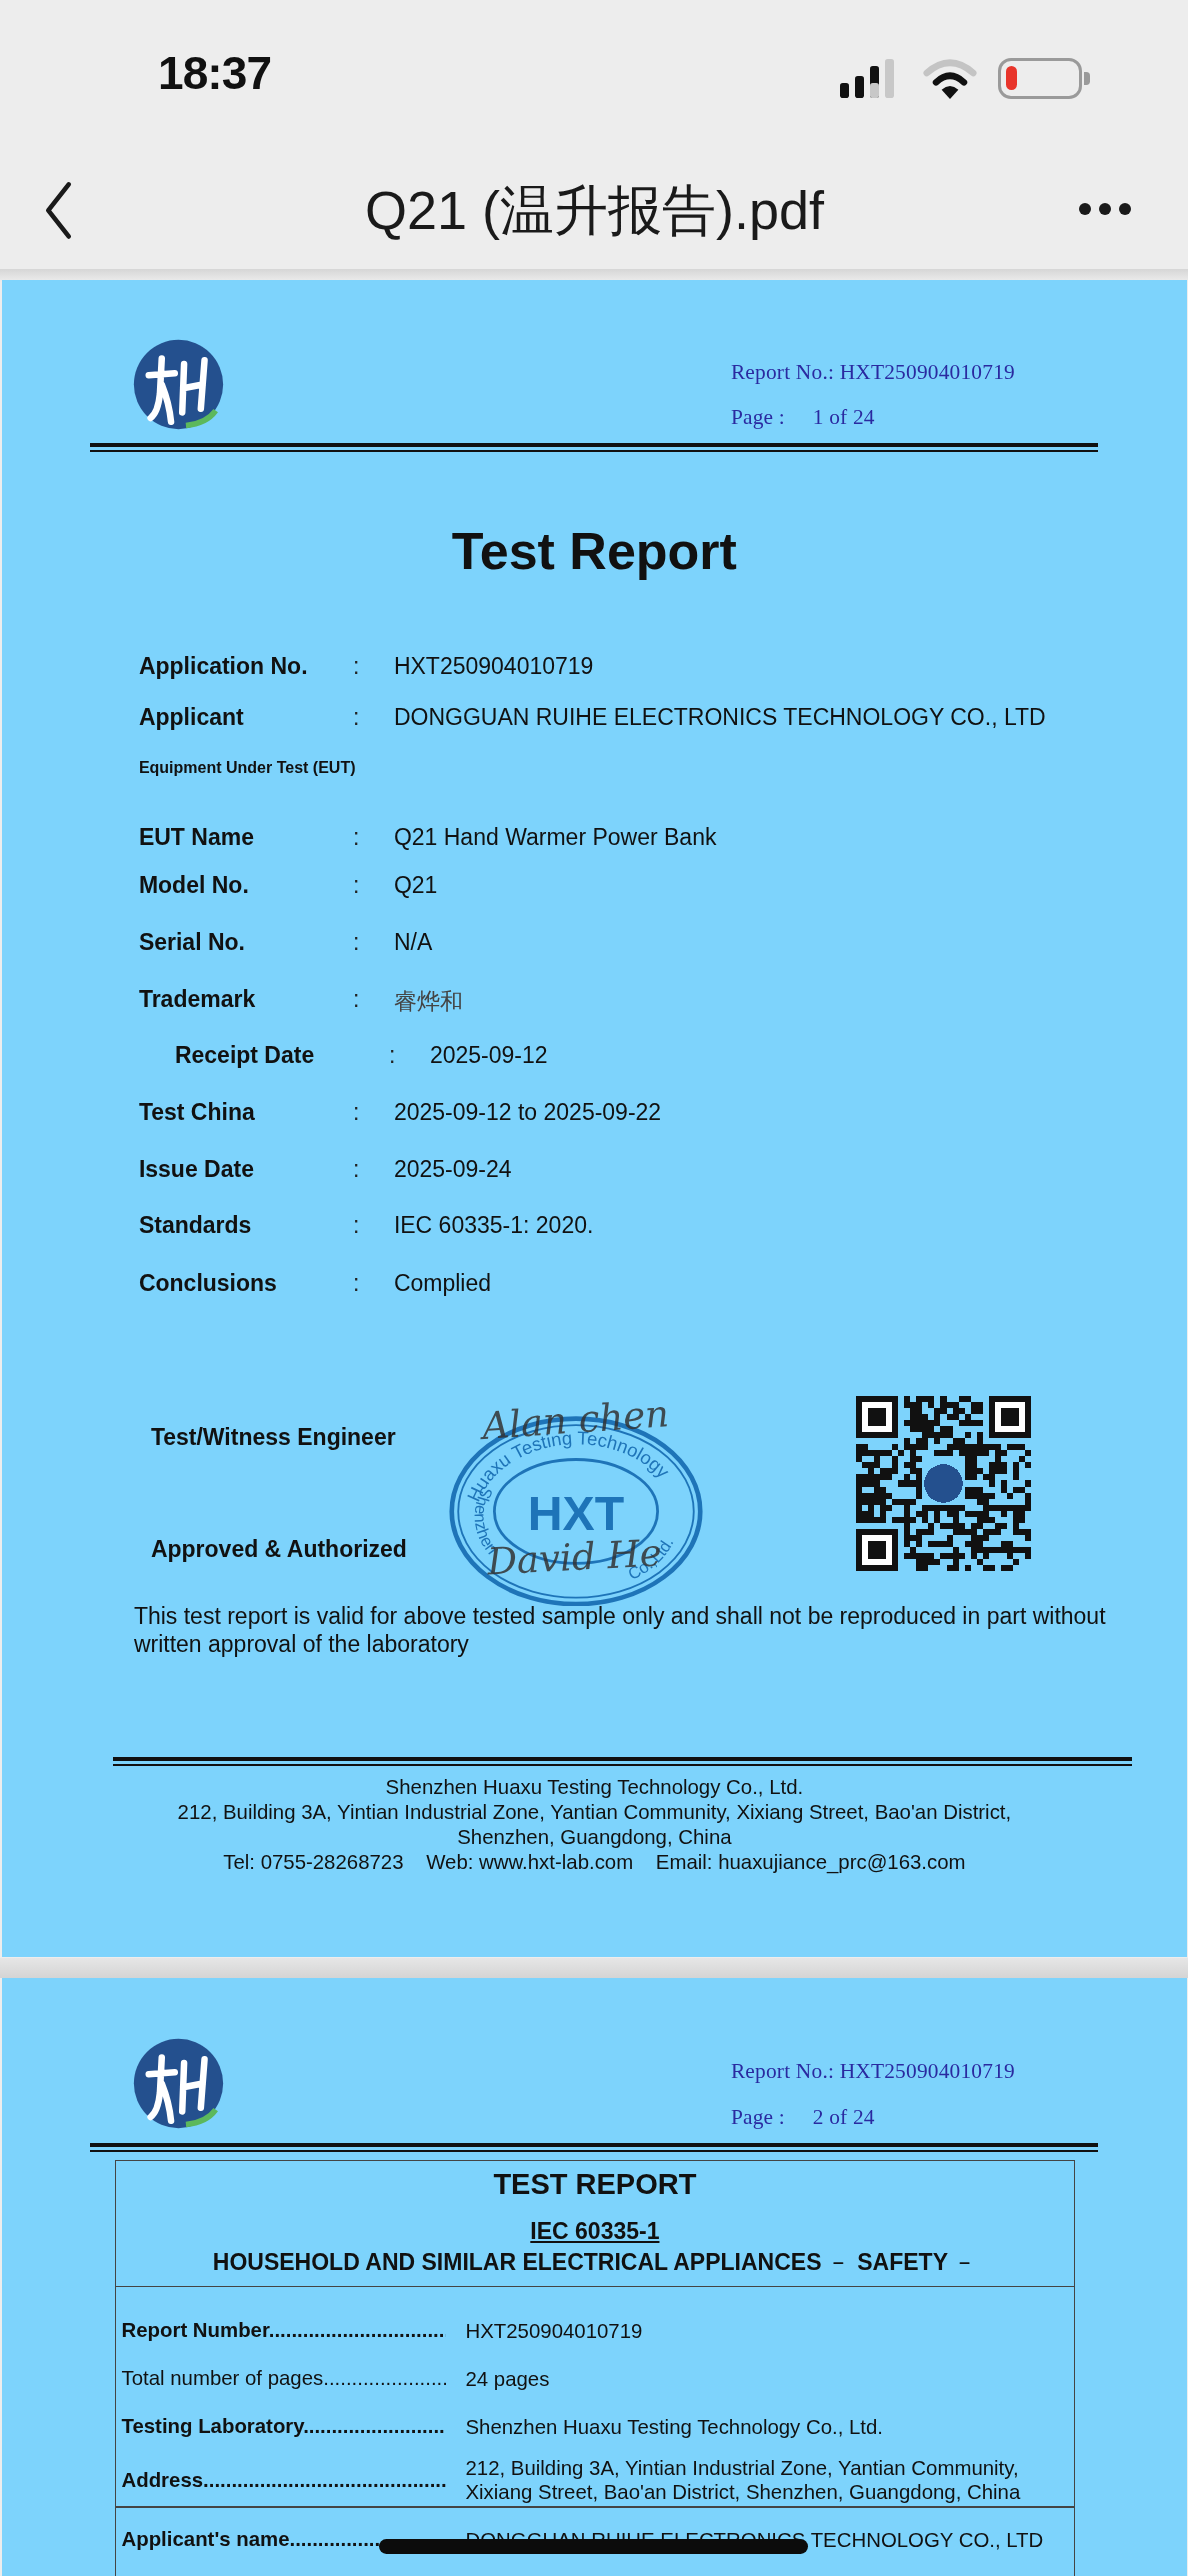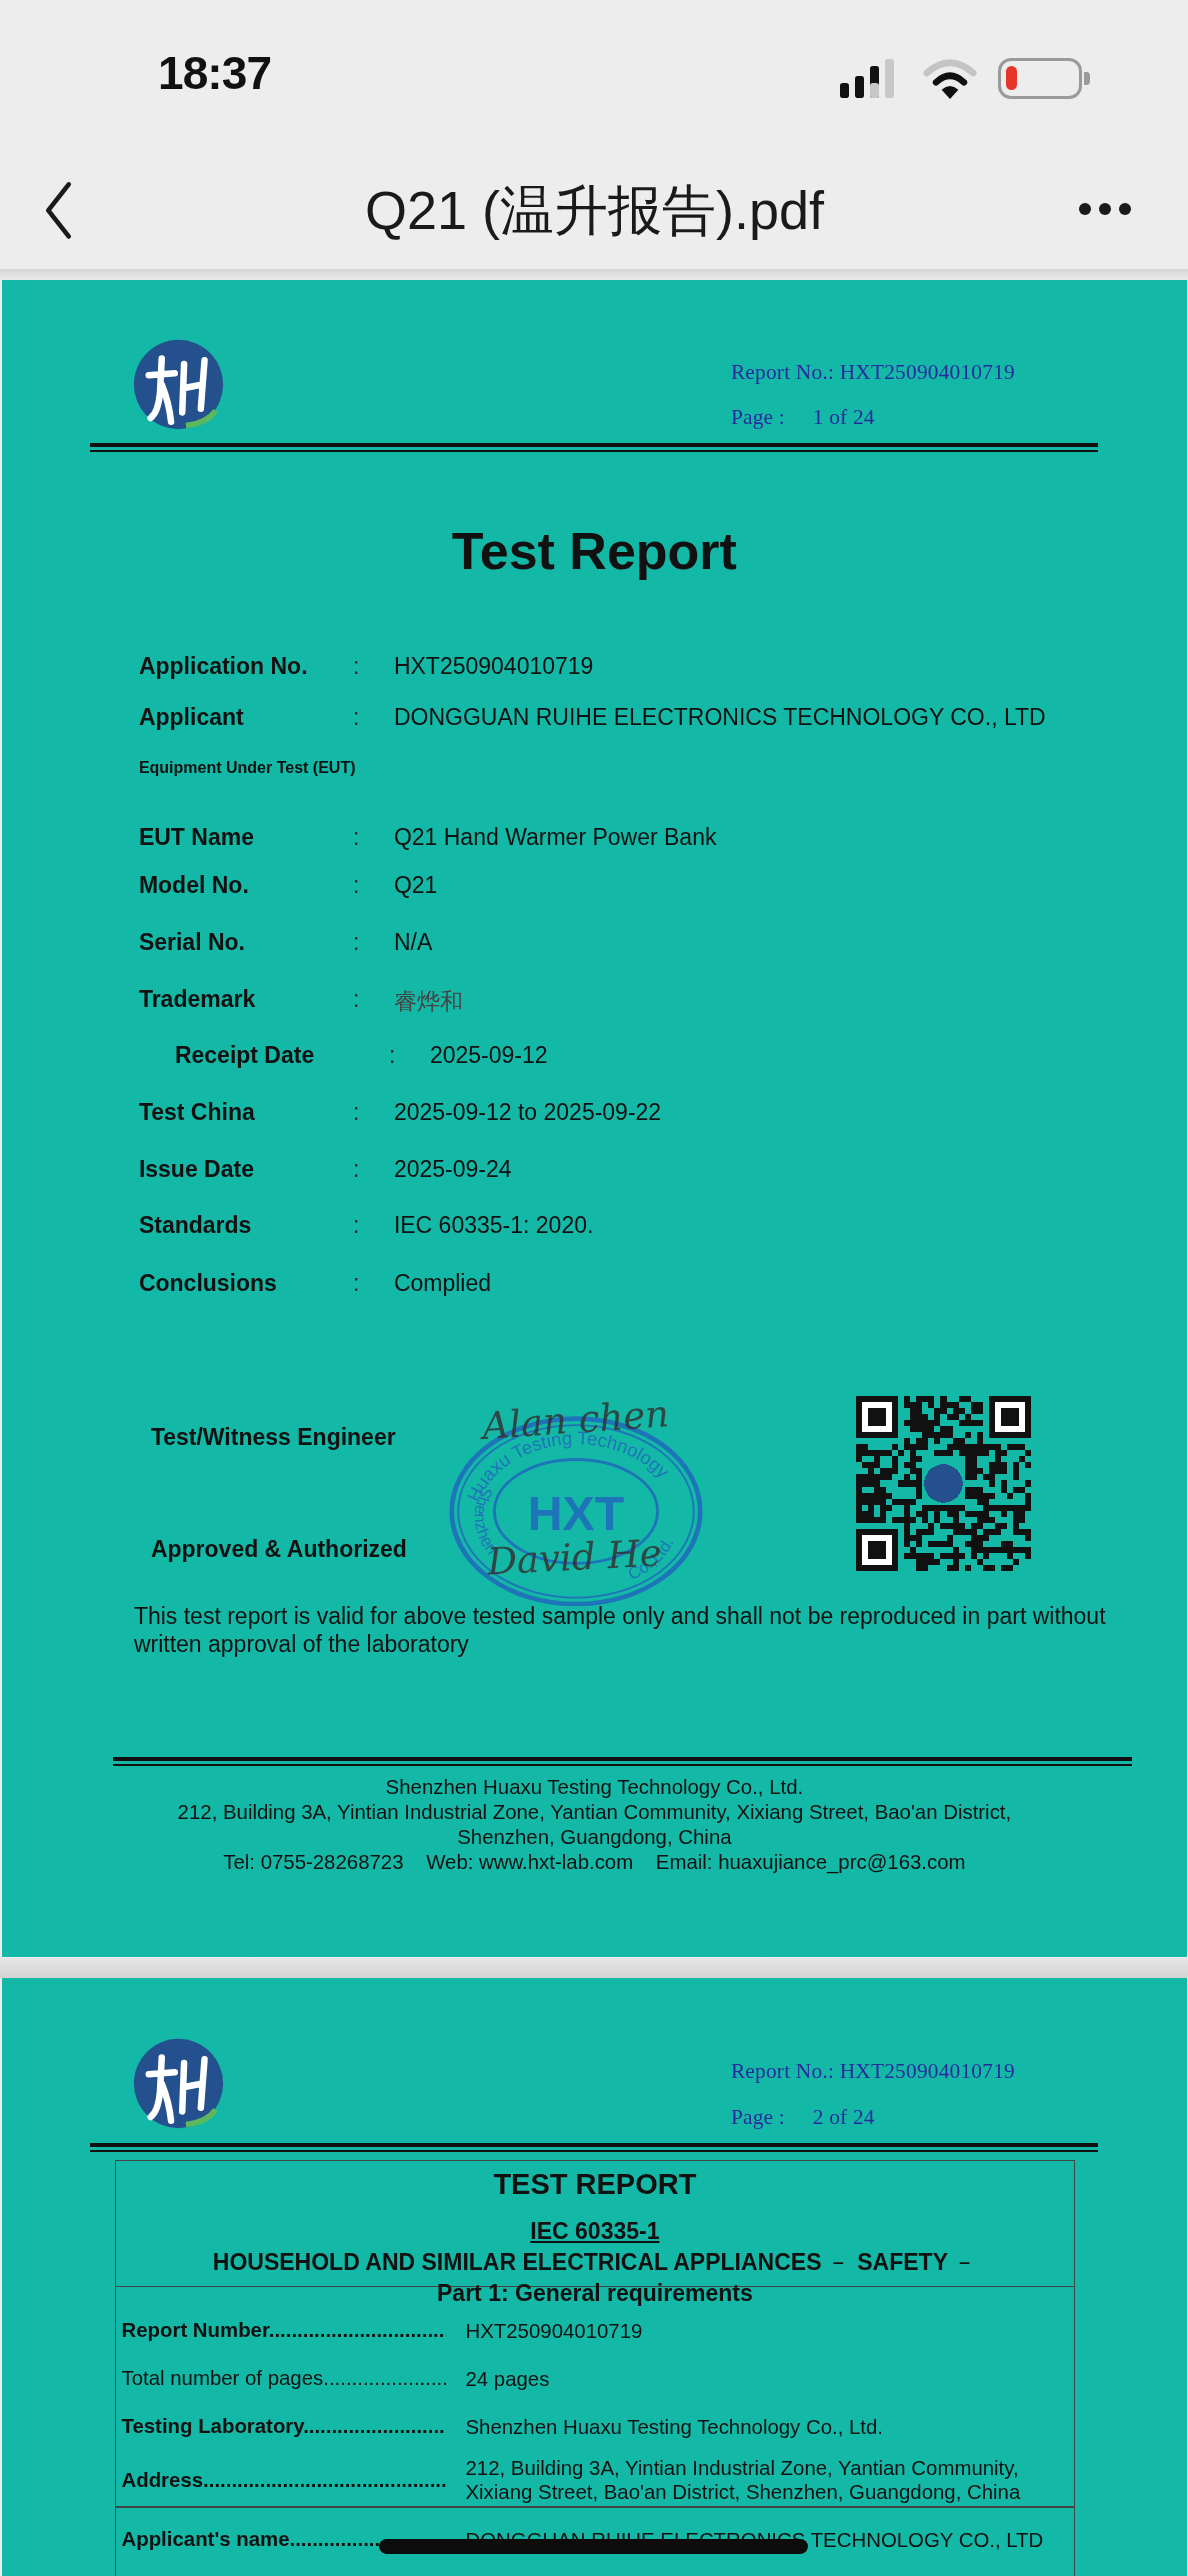--- a/index.html
+++ b/index.html
@@ -18,21 +18,21 @@
 
   
   .nav-bar { position: absolute; left: 0; top: 149px; width: 1189px; height: 121px; }
   .back-btn { position: absolute; left: 37px; top: 28px; width: 56px; height: 65px; cursor: pointer; }
   .doc-title { position: absolute; left: 0; right: 0; top: 26px; text-align: center; font-size: 54px; color: #1a1a1a; letter-spacing: 0; }
   .more-btn { position: absolute; left: 1068px; top: 37px; width: 74px; height: 46px; cursor: pointer; display: flex; gap: 8.4px; align-items: center; justify-content: center; }
   .more-btn i { display: block; width: 12px; height: 12px; border-radius: 50%; background: #1a1a1a; }
   .nav-shadow { position: absolute; left: 0; top: 269px; width: 1189px; height: 13px; background: linear-gradient(#d6d6d6, #ededed); }
 
   
-  .page { position: absolute; left: 1.9px; width: 1185px; background: #14b8a6; }
+  .page { position: absolute; left: 1.9px; width: 1185px; background: #7dd3fc; }
   .page1 { top: 280px; height: 1677px; }
   .page-gap { position: absolute; left: 0; top: 1958px; width: 1189px; height: 20.4px; background: linear-gradient(#e6e6e6, #d4d4d4); }
   .page2 { top: 1978px; height: 650px; }
 
   .logo { position: absolute; width: 93px; height: 93px; }
   .hdr-report { position: absolute; font-family: "Liberation Serif", serif; font-size: 21.4px; color: #2a2aa0; white-space: pre; letter-spacing: 0.2px; }
   .double-rule { position: absolute; height: 9.3px; }
   .double-rule::before, .double-rule::after { content: ""; position: absolute; left: 0; right: 0; height: 3.7px; background: #111; }
   .double-rule::before { top: 0; }
   .double-rule::after { top: 6.5px; height: 2.8px; }
@@ -574,21 +574,20 @@
   </svg>
   <div class="hdr-report" style="left:729px;top:81px;">Report No.: HXT250904010719</div>
   <div class="hdr-report" style="left:729px;top:127px;">Page :     2 of 24</div>
   <div class="double-rule" style="left:88px;top:165px;width:1008px;"></div>
 
   <div class="tbl">
     <div class="tbl-head">
       <div class="t1">TEST REPORT</div>
       <div class="t2">IEC 60335-1</div>
       <div class="t3">HOUSEHOLD AND SIMILAR ELECTRICAL APPLIANCES ﹣ SAFETY ﹣</div>
-      <div class="t4">Part 1: General requirements</div>
     </div>
 
     <div class="tr" style="top:158px;">
       <span class="k bold">Report Number.........................................:</span>
       <span class="v">HXT250904010719</span>
     </div>
     <div class="tr" style="top:206px;">
       <span class="k">Total number of pages...........................:</span>
       <span class="v">24 pages</span>
     </div>

